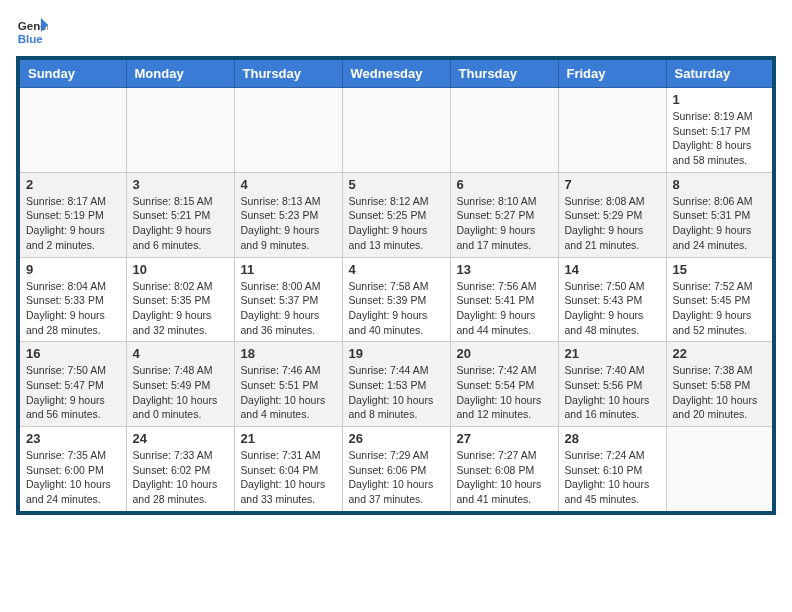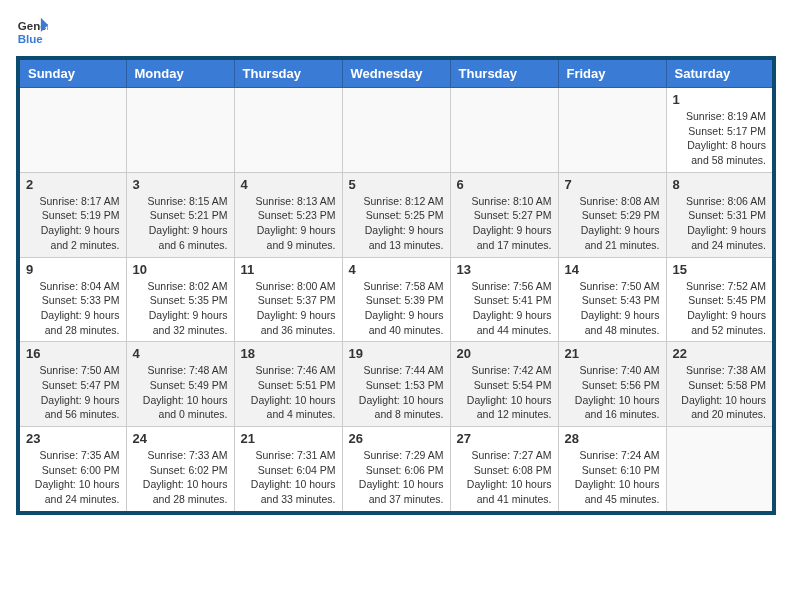--- a/index.html
+++ b/index.html
@@ -68,21 +68,20 @@
     .day-num {
       font-size: 13px;
       font-weight: bold;
       display: block;
       margin-bottom: 2px;
     }
     .day-info {
       font-size: 10.5px;
       color: #333;
       line-height: 1.4;
-      text-align: right;
     }
     .row-shaded td {
       background: #f2f2f2;
     }
   </style>
 </head>
 <body>
 
 <div class="header-area">
   <div class="logo">

